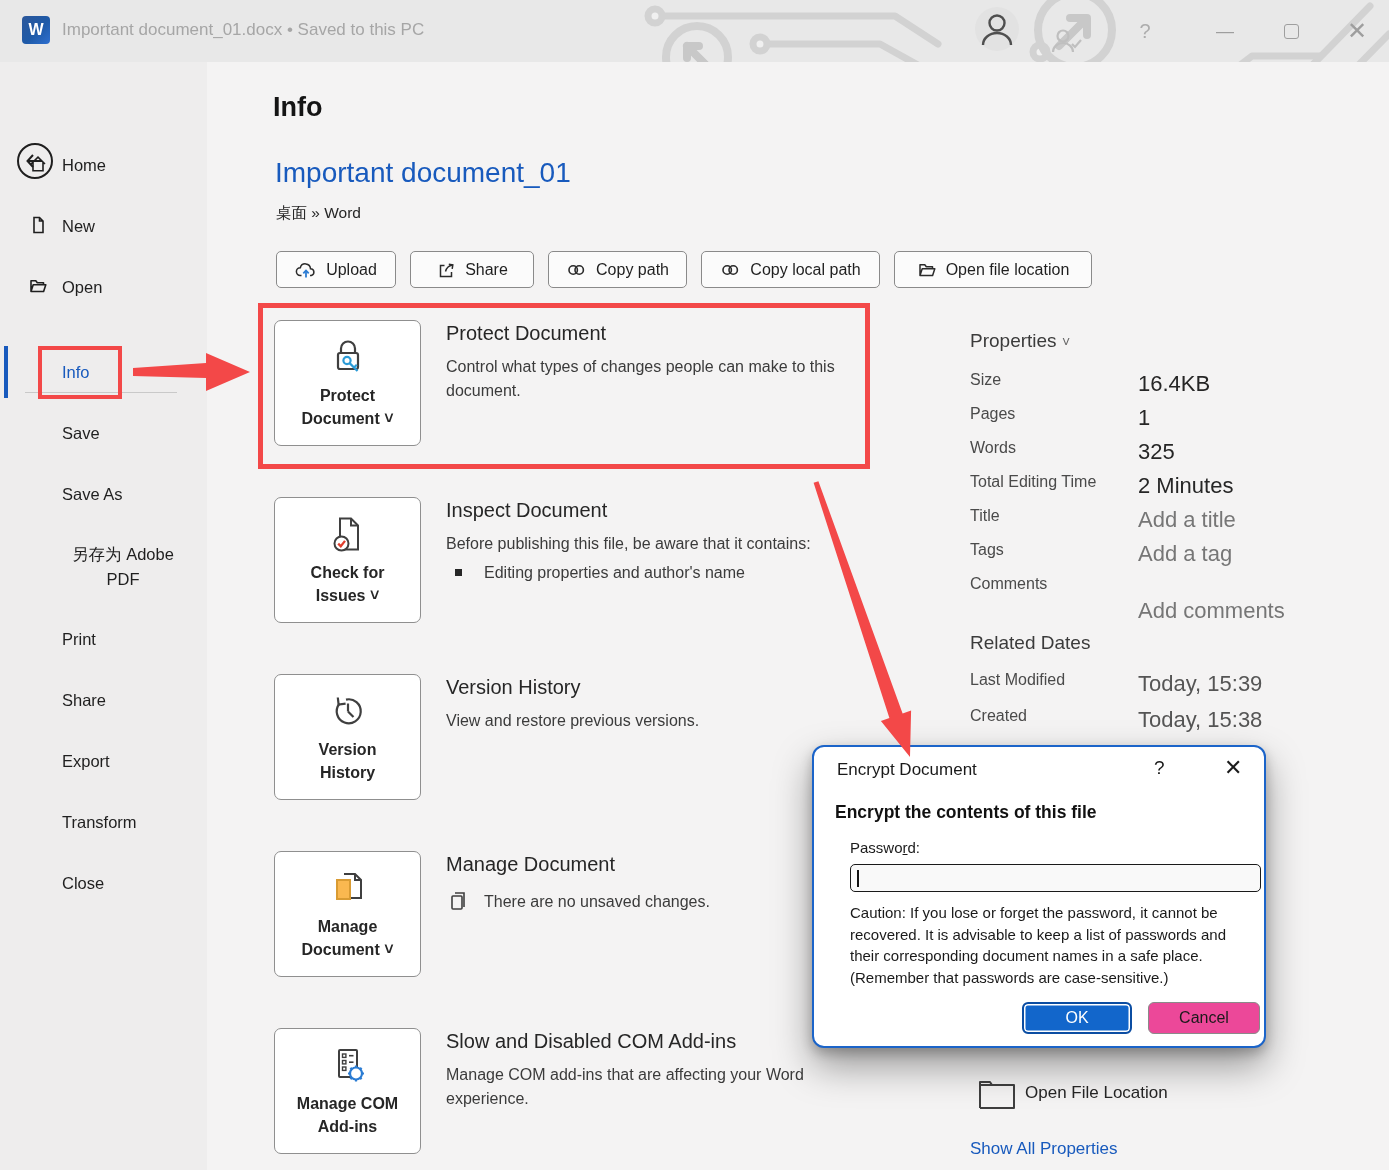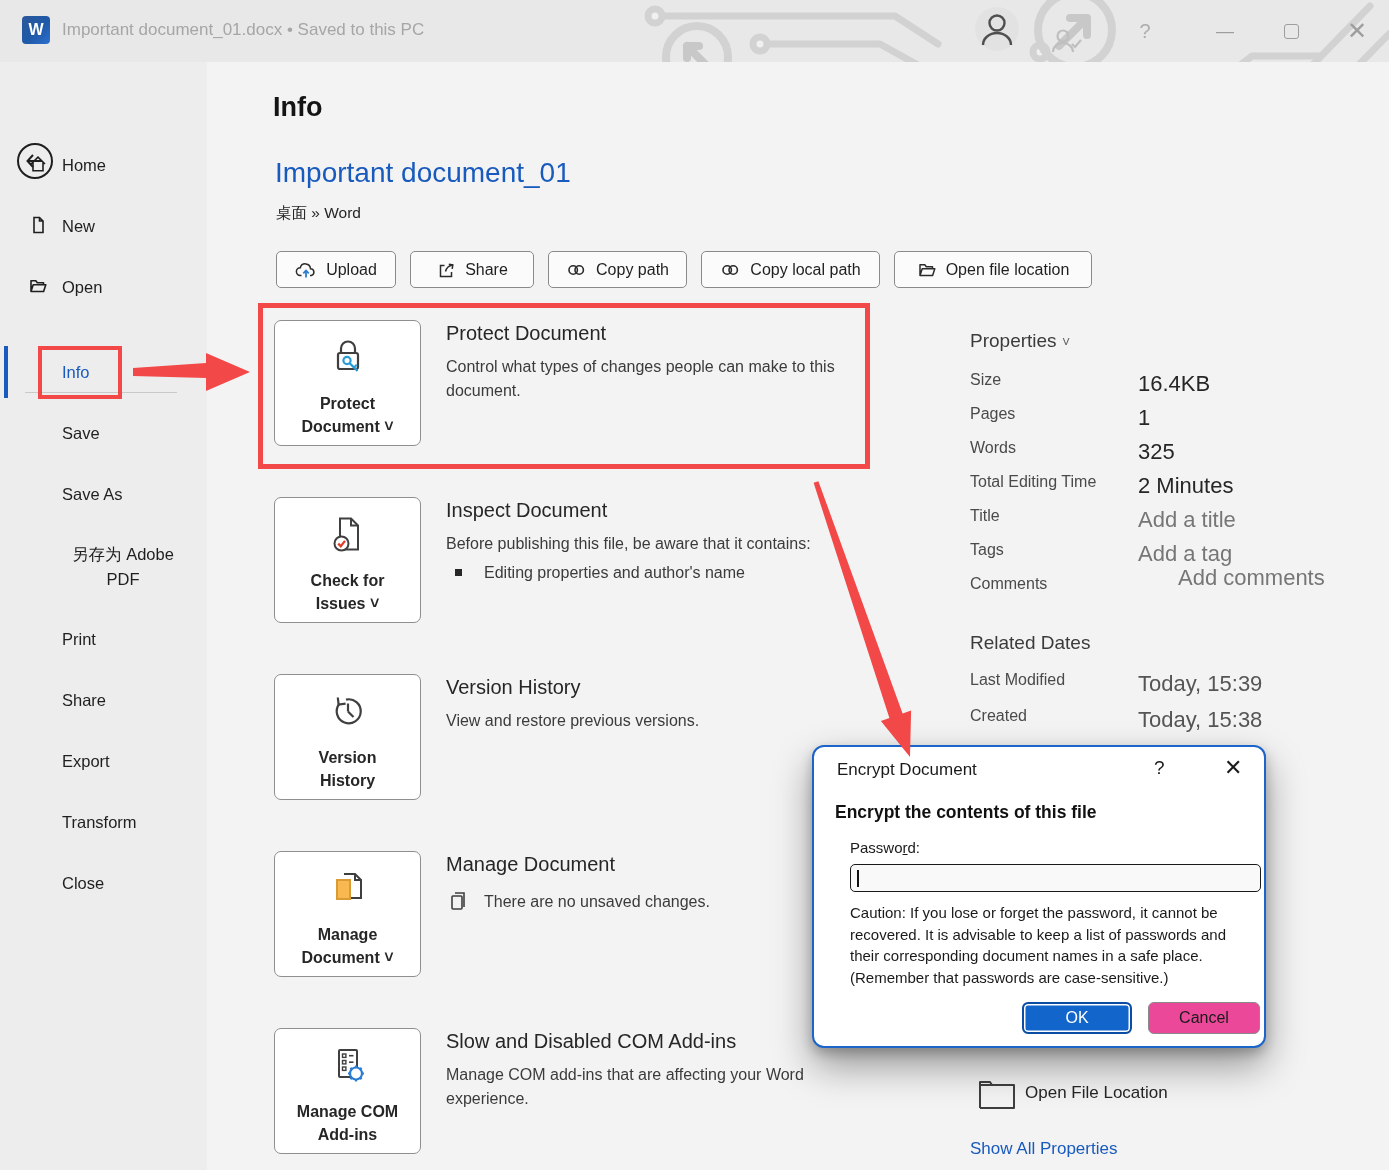--- a/index.html
+++ b/index.html
@@ -25,21 +25,21 @@
   
   .h1 { position:absolute; font-size:27px; font-weight:700; color:#141414; }
   .doc-title { position:absolute; font-size:28px; color:#185ABD; }
   .breadcrumb { position:absolute; font-size:15.5px; color:#262626; }
 
   .tb-btn { position:absolute; top:251px; height:37px; background:#FBFBFB; border:1px solid #8A8A8A; border-radius:5px;
             display:flex; align-items:center; justify-content:center; gap:9px; font-size:16px; color:#1F1F1F; cursor:pointer; }
 
   .card { position:absolute; width:147px; height:126px; background:#FFFFFF; border:1px solid #8F8F8F; border-radius:7px;
           display:flex; flex-direction:column; align-items:center; padding-top:13px; cursor:pointer; }
-  .card-label { margin-top:12px; text-align:center; font-size:16px; font-weight:600; color:#262626; line-height:23px; }
+  .card-label { margin-top:4px; text-align:center; font-size:16px; font-weight:600; color:#262626; line-height:23px; }
   .sec-title { position:absolute; left:446px; font-size:20px; font-weight:400; color:#262626; }
   .sec-desc { position:absolute; left:446px; width:432px; font-size:16px; color:#3B3B3B; line-height:24px; }
   .bullet-sq { position:absolute; left:455px; width:7px; height:7px; background:#262626; }
 
   
   .prop-head { position:absolute; left:970px; font-size:19px; color:#3B3B3B; }
   .prop-label { position:absolute; left:970px; font-size:16px; color:#4A4A4A; }
   .prop-value { position:absolute; left:1138px; font-size:22px; color:#262626; }
   .prop-value.muted { color:#767676; }
   .link-blue { position:absolute; font-size:17px; color:#185ABD; cursor:pointer; }
@@ -318,21 +318,21 @@
   <div class="prop-value" style="top:405px;">1</div>
   <div class="prop-label" style="top:439px;">Words</div>
   <div class="prop-value" style="top:439px;">325</div>
   <div class="prop-label" style="top:473px;">Total Editing Time</div>
   <div class="prop-value" style="top:473px;">2 Minutes</div>
   <div class="prop-label" style="top:507px;">Title</div>
   <div class="prop-value muted" style="top:507px;">Add a title</div>
   <div class="prop-label" style="top:541px;">Tags</div>
   <div class="prop-value muted" style="top:541px;">Add a tag</div>
   <div class="prop-label" style="top:575px;">Comments</div>
-  <div class="prop-value muted" style="top:565px;margin-left:40px;">Add comments</div>
+  <div class="prop-value muted" style="top:598px;">Add comments</div>
 
   <div class="prop-head" style="top:632px;">Related Dates</div>
   <div class="prop-label" style="top:671px;">Last Modified</div>
   <div class="prop-value" style="top:671px; color:#555;">Today, 15:39</div>
   <div class="prop-label" style="top:707px;">Created</div>
   <div class="prop-value" style="top:707px; color:#555;">Today, 15:38</div>
 
   <div class="prop-head" style="top:1031px; font-weight:600; color:#3B3B3B; z-index:1;">Related Documents</div>
 
   <svg style="position:absolute; left:977px; top:1077px;" width="40" height="34" viewBox="0 0 40 34" fill="none" stroke="#3F3F3F" stroke-width="2" stroke-linejoin="round">

